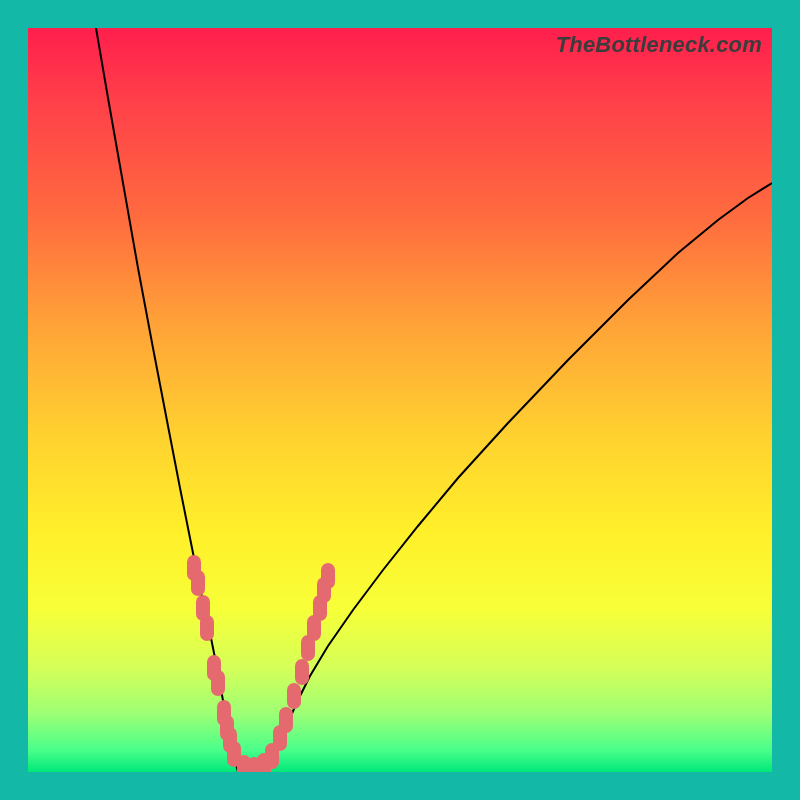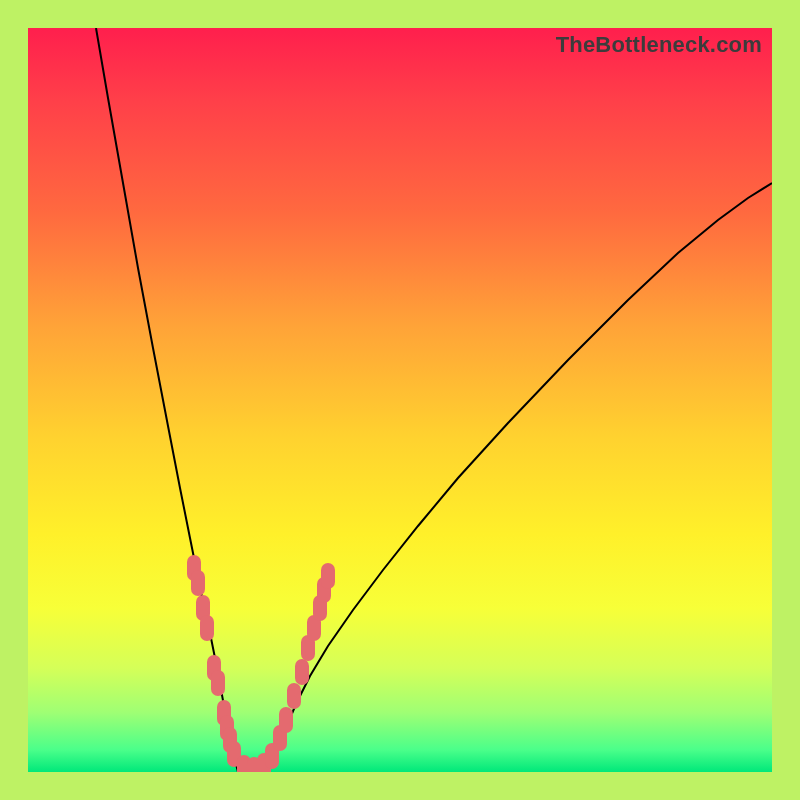--- a/index.html
+++ b/index.html
@@ -10,21 +10,22 @@
     background: #000;
     font-family: Arial, Helvetica, sans-serif;
     overflow: hidden;
   }
   .frame {
     position: absolute;
     left: 0;
     top: 0;
     width: 800px;
     height: 800px;
-    background: #bef264;
+    background: #14b8a6;
+    font-style: italic;
   }
   .plot {
     position: absolute;
     left: 28px;
     top: 28px;
     width: 744px;
     height: 744px;
     overflow: hidden;
   }
   .gradient {

